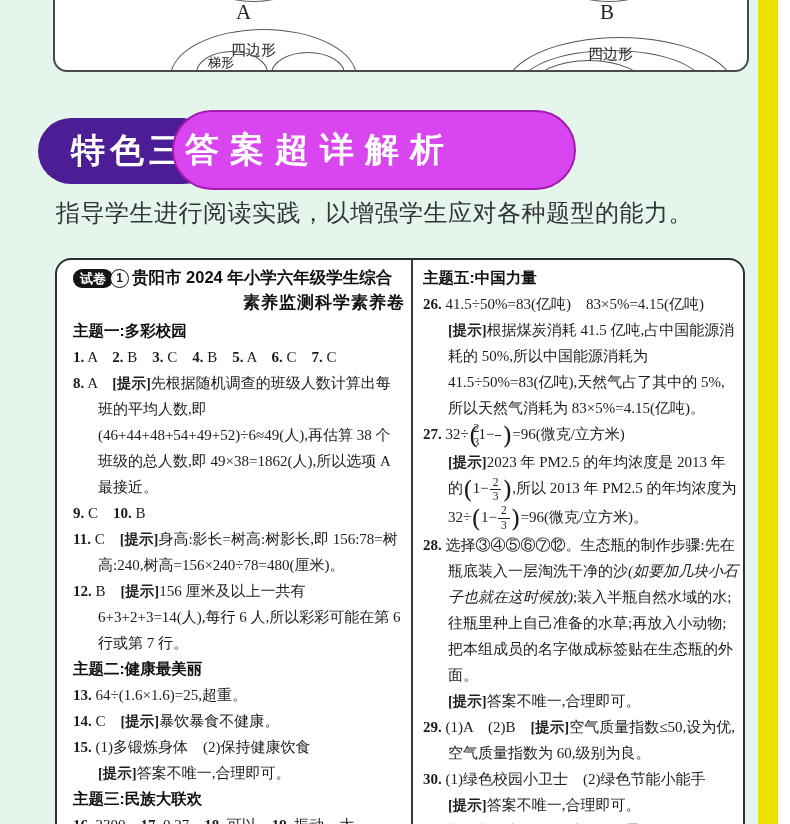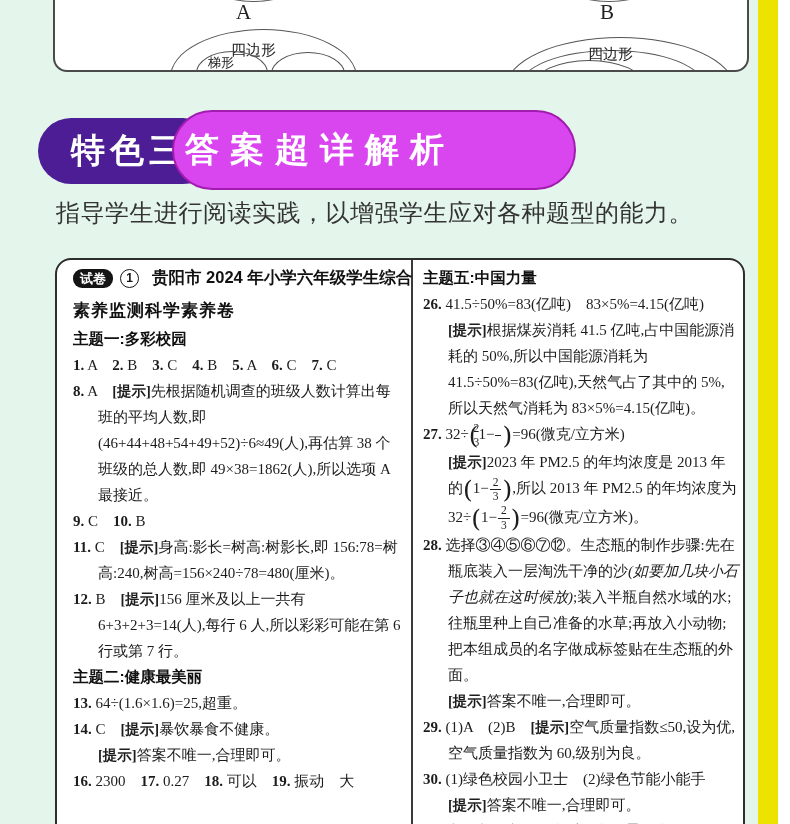--- a/index.html
+++ b/index.html
@@ -26,28 +26,28 @@
 
   .desc{position:absolute;left:56px;top:197px;width:660px;font-size:24px;color:#333;letter-spacing:0.5px;}
 
   
   .answer-card{position:absolute;left:55px;top:258px;width:690px;height:600px;background:#fff;
     border:2px solid #2e2e2e;border-radius:16px;box-sizing:border-box;overflow:hidden;}
   .col-divider{position:absolute;left:354px;top:0;width:2px;height:600px;background:#3a3a3a;}
   .col-left{position:absolute;left:16px;top:7px;width:332px;}
   .col-right{position:absolute;left:366px;top:5px;width:316px;}
 
-  .title-row{display:flex;align-items:center;gap:13px;margin-bottom:2px;}
+  .title-row{display:flex;align-items:center;gap:3px;margin-bottom:2px;}
   .badge{background:#141414;color:#fff;border-radius:9px;padding:0 7px;height:19px;line-height:19px;
     font-size:13px;font-weight:700;flex:0 0 auto;}
   .badge-num{width:17px;height:17px;background:#fff;border:1.6px solid #141414;border-radius:50%;
     font-size:12px;font-weight:700;text-align:center;line-height:17px;color:#141414;margin-left:-6px;flex:0 0 auto;}
   .paper-title{font-size:16.5px;font-weight:700;color:#111;white-space:nowrap;
     font-family:"Liberation Sans","DejaVu Sans",sans-serif;}
-  .paper-title2{font-size:17px;font-weight:700;color:#111;text-align:left;margin:10px 0 4px 0;
+  .paper-title2{font-size:17px;font-weight:700;color:#111;text-align:right;margin:2px 0 4px 0;
     font-family:"Liberation Sans","DejaVu Sans",sans-serif;letter-spacing:1px;}
 
   .aline{font-family:"Liberation Serif","DejaVu Serif",serif;font-size:15px;line-height:26px;color:#1c1c1c;}
   .aline.item{padding-left:25px;text-indent:-25px;}
   .aline.cont{padding-left:25px;}
   .aline.heading{font-family:"Liberation Sans","DejaVu Sans",sans-serif;font-weight:700;font-size:15.5px;color:#111;}
   .num{font-weight:700;}
   .bld{font-weight:700;font-family:Liberation Serif, serif;font-size:14.5px;}
   .kai{font-style:italic;}
   .txt{}
@@ -103,21 +103,23 @@
     <div>
         <div class="aline heading"><span class="txt">主题一:多彩校园</span></div>
         <div class="aline item"><span class="num">1.</span><span class="txt"> A　</span><span class="num">2.</span><span class="txt"> B　</span><span class="num">3.</span><span class="txt"> C　</span><span class="num">4.</span><span class="txt"> B　</span><span class="num">5.</span><span class="txt"> A　</span><span class="num">6.</span><span class="txt"> C　</span><span class="num">7.</span><span class="txt"> C</span></div>
         <div class="aline item"><span class="num">8.</span><span class="txt"> A　</span><span class="bld">[提示]</span><span class="txt">先根据随机调查的班级人数计算出每班的平均人数,即(46+44+48+54+49+52)÷6≈49(人),再估算 38 个班级的总人数,即 49×38=1862(人),所以选项 A 最接近。</span></div>
         <div class="aline item"><span class="num">9.</span><span class="txt"> C　</span><span class="num">10.</span><span class="txt"> B</span></div>
         <div class="aline item"><span class="num">11.</span><span class="txt"> C　</span><span class="bld">[提示]</span><span class="txt">身高:影长=树高:树影长,即 156:78=树高:240,树高=156×240÷78=480(厘米)。</span></div>
         <div class="aline item"><span class="num">12.</span><span class="txt"> B　</span><span class="bld">[提示]</span><span class="txt">156 厘米及以上一共有 6+3+2+3=14(人),每行 6 人,所以彩彩可能在第 6 行或第 7 行。</span></div>
         <div class="aline heading"><span class="txt">主题二:健康最美丽</span></div>
         <div class="aline item"><span class="num">13.</span><span class="txt"> 64÷(1.6×1.6)=25,超重。</span></div>
         <div class="aline item"><span class="num">14.</span><span class="txt"> C　</span><span class="bld">[提示]</span><span class="txt">暴饮暴食不健康。</span></div>
+        <div class="aline item"><span class="num">15.</span><span class="txt"> (1)多锻炼身体　(2)保持健康饮食</span></div>
         <div class="aline cont"><span class="bld">[提示]</span><span class="txt">答案不唯一,合理即可。</span></div>
+        <div class="aline heading"><span class="txt">主题三:民族大联欢</span></div>
         <div class="aline item"><span class="num">16.</span><span class="txt"> 2300　</span><span class="num">17.</span><span class="txt"> 0.27　</span><span class="num">18.</span><span class="txt"> 可以　</span><span class="num">19.</span><span class="txt"> 振动　大</span></div>
       </div>
   </div>
 
   <div class="col-right">
     <div>
         <div class="aline heading"><span class="txt">主题五:中国力量</span></div>
         <div class="aline item"><span class="num">26.</span><span class="txt"> 41.5÷50%=83(亿吨)　83×5%=4.15(亿吨)</span></div>
         <div class="aline cont"><span class="bld">[提示]</span><span class="txt">根据煤炭消耗 41.5 亿吨,占中国能源消耗的 50%,所以中国能源消耗为 41.5÷50%=83(亿吨),天然气占了其中的 5%,所以天然气消耗为 83×5%=4.15(亿吨)。</span></div>
         <div class="aline item"><span class="num">27.</span><span class="txt"> 32÷</span><span class="bigp">(</span><span class="txt">1−</span><span class="frac">

